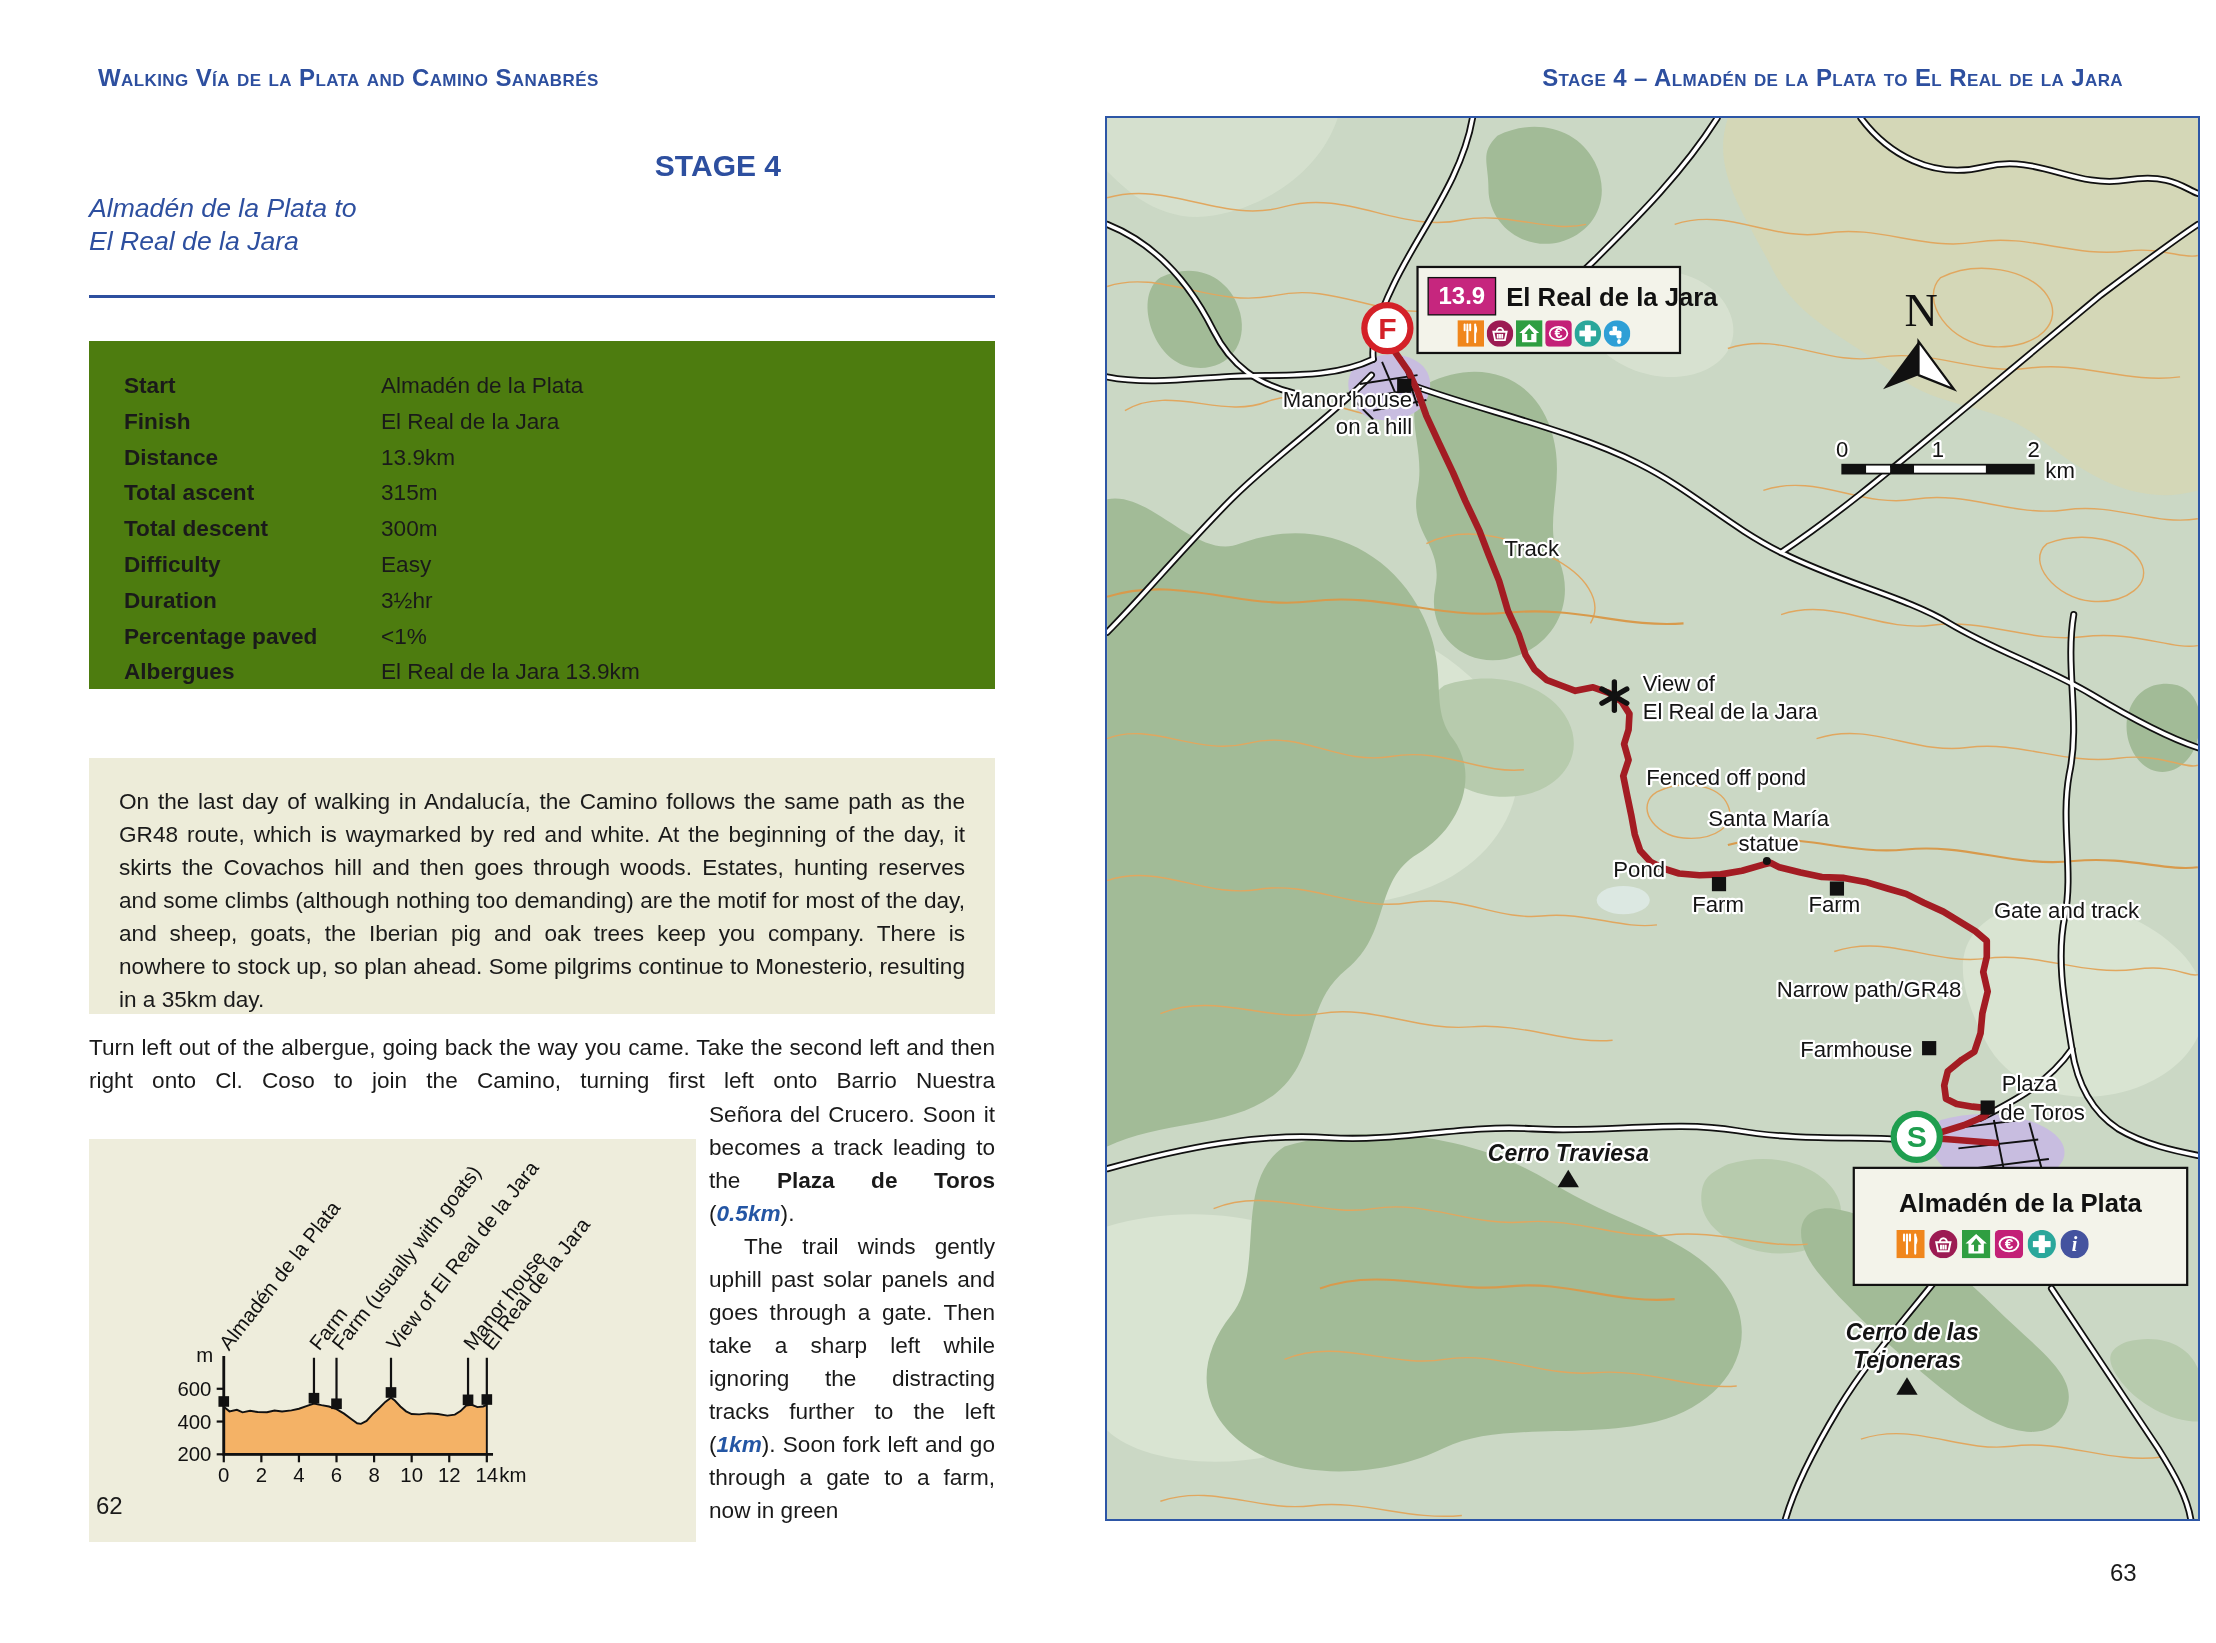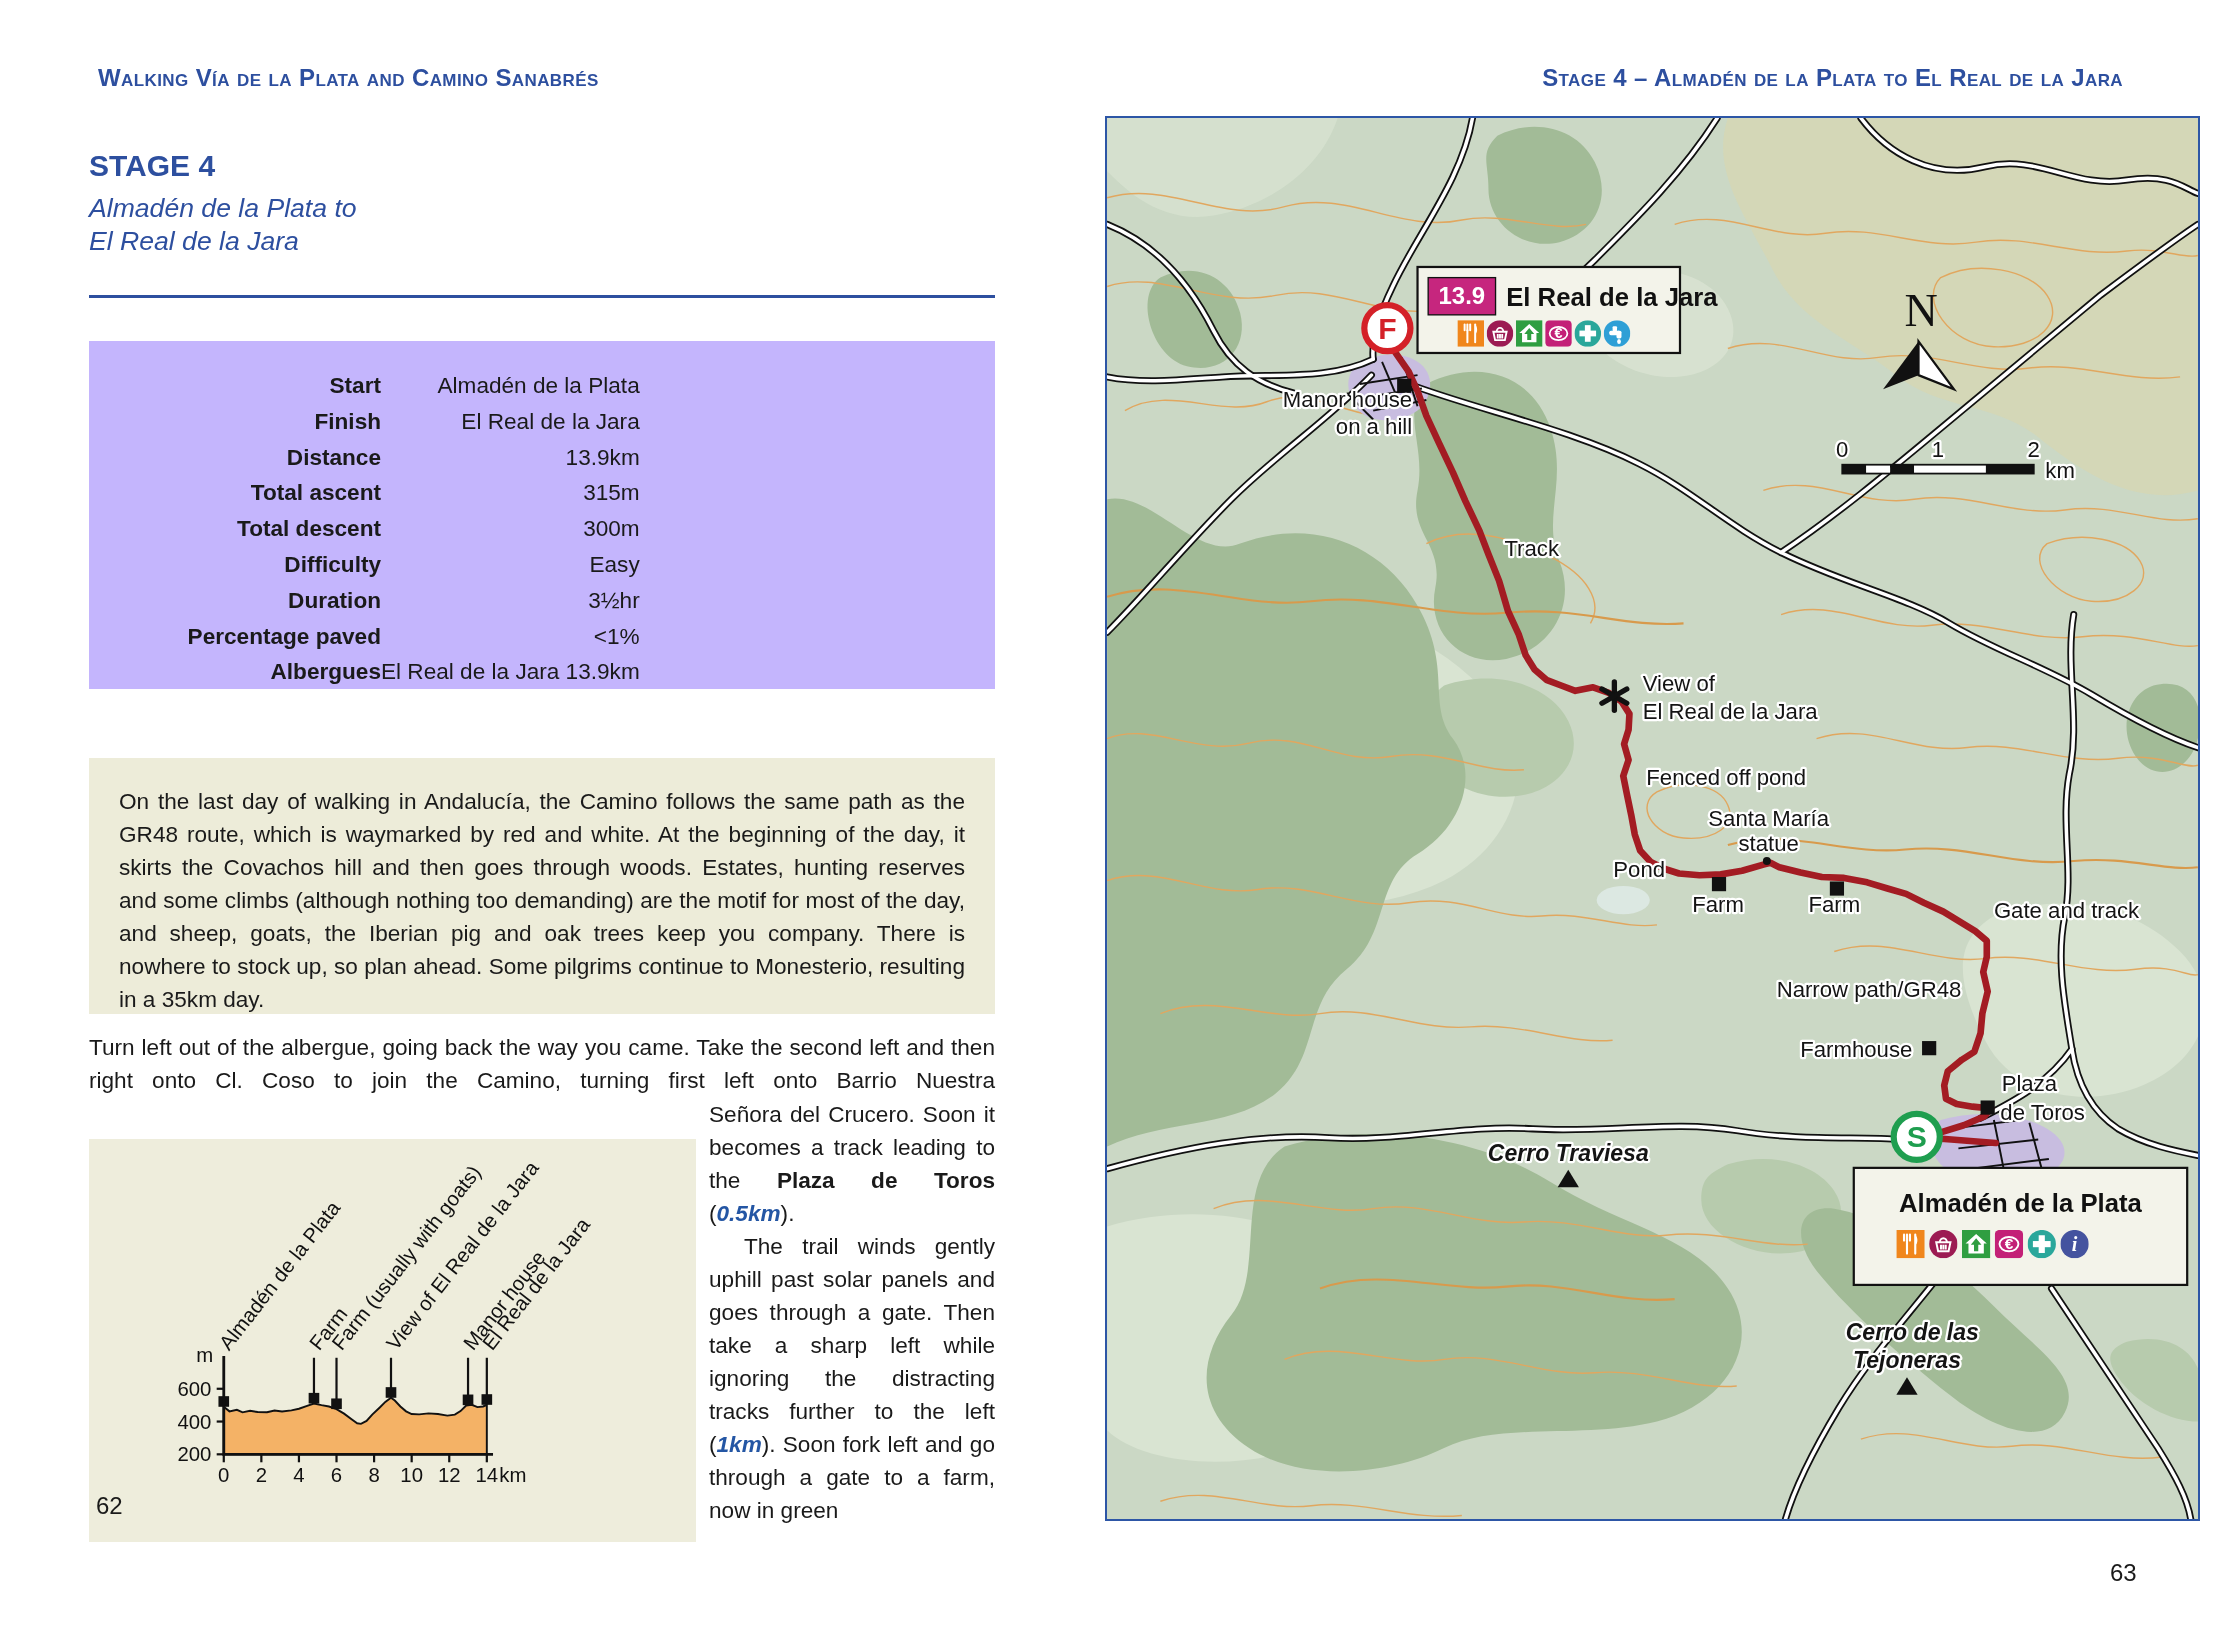--- a/index.html
+++ b/index.html
@@ -1,25 +1,25 @@
 <!DOCTYPE html>
 <html style="font-size:14px"><head>
 <meta charset="utf-8">
 <style>
   html,body{margin:0;padding:0;}
   body{width:2217px;height:1644px;background:#ffffff;position:relative;overflow:hidden;
        font-family:"Liberation Sans",sans-serif;color:#1a1a1a;}
   .abs{position:absolute;}
   
   .runhead{font-variant:small-caps;font-weight:700;color:#2d4f9f;font-size:24px;letter-spacing:0.4px;}
-  .stage-title{color:#2d4f9f;font-weight:700;font-size:30px;text-align:left;}
+  .stage-title{color:#2d4f9f;font-weight:700;font-size:30px;text-align:right;}
   .stage-sub{color:#2d4f9f;font-style:italic;font-size:26.6px;text-align:left;line-height:33px;}
   .rule{background:#2d4f9f;height:2.7px;}
   
-  .statsbox{background:#c4b5fd;text-align:right;}
+  .statsbox{background:#4d7c0f;}
   .statsbox table{border-collapse:collapse;margin:32px 0 0 35px;}
   .statsbox td{font-size:22.6px;padding:0 0 9.8px 0;vertical-align:top;}
   .statsbox td.lbl{font-weight:700;width:257px;}
   .introbox{background:#edecd9;}
   .introbox p{margin:0;padding:26.6px 30px;font-size:22.6px;line-height:33px;text-align:justify;}
   .bodytext{font-size:22.6px;line-height:33px;text-align:justify;}
   .wide-par{text-align-last:justify;}
   .narrowcol p{margin:0;}
   .narrowcol .p2{text-indent:35px;}
   b.blue{color:#2456a4;font-style:italic;}

